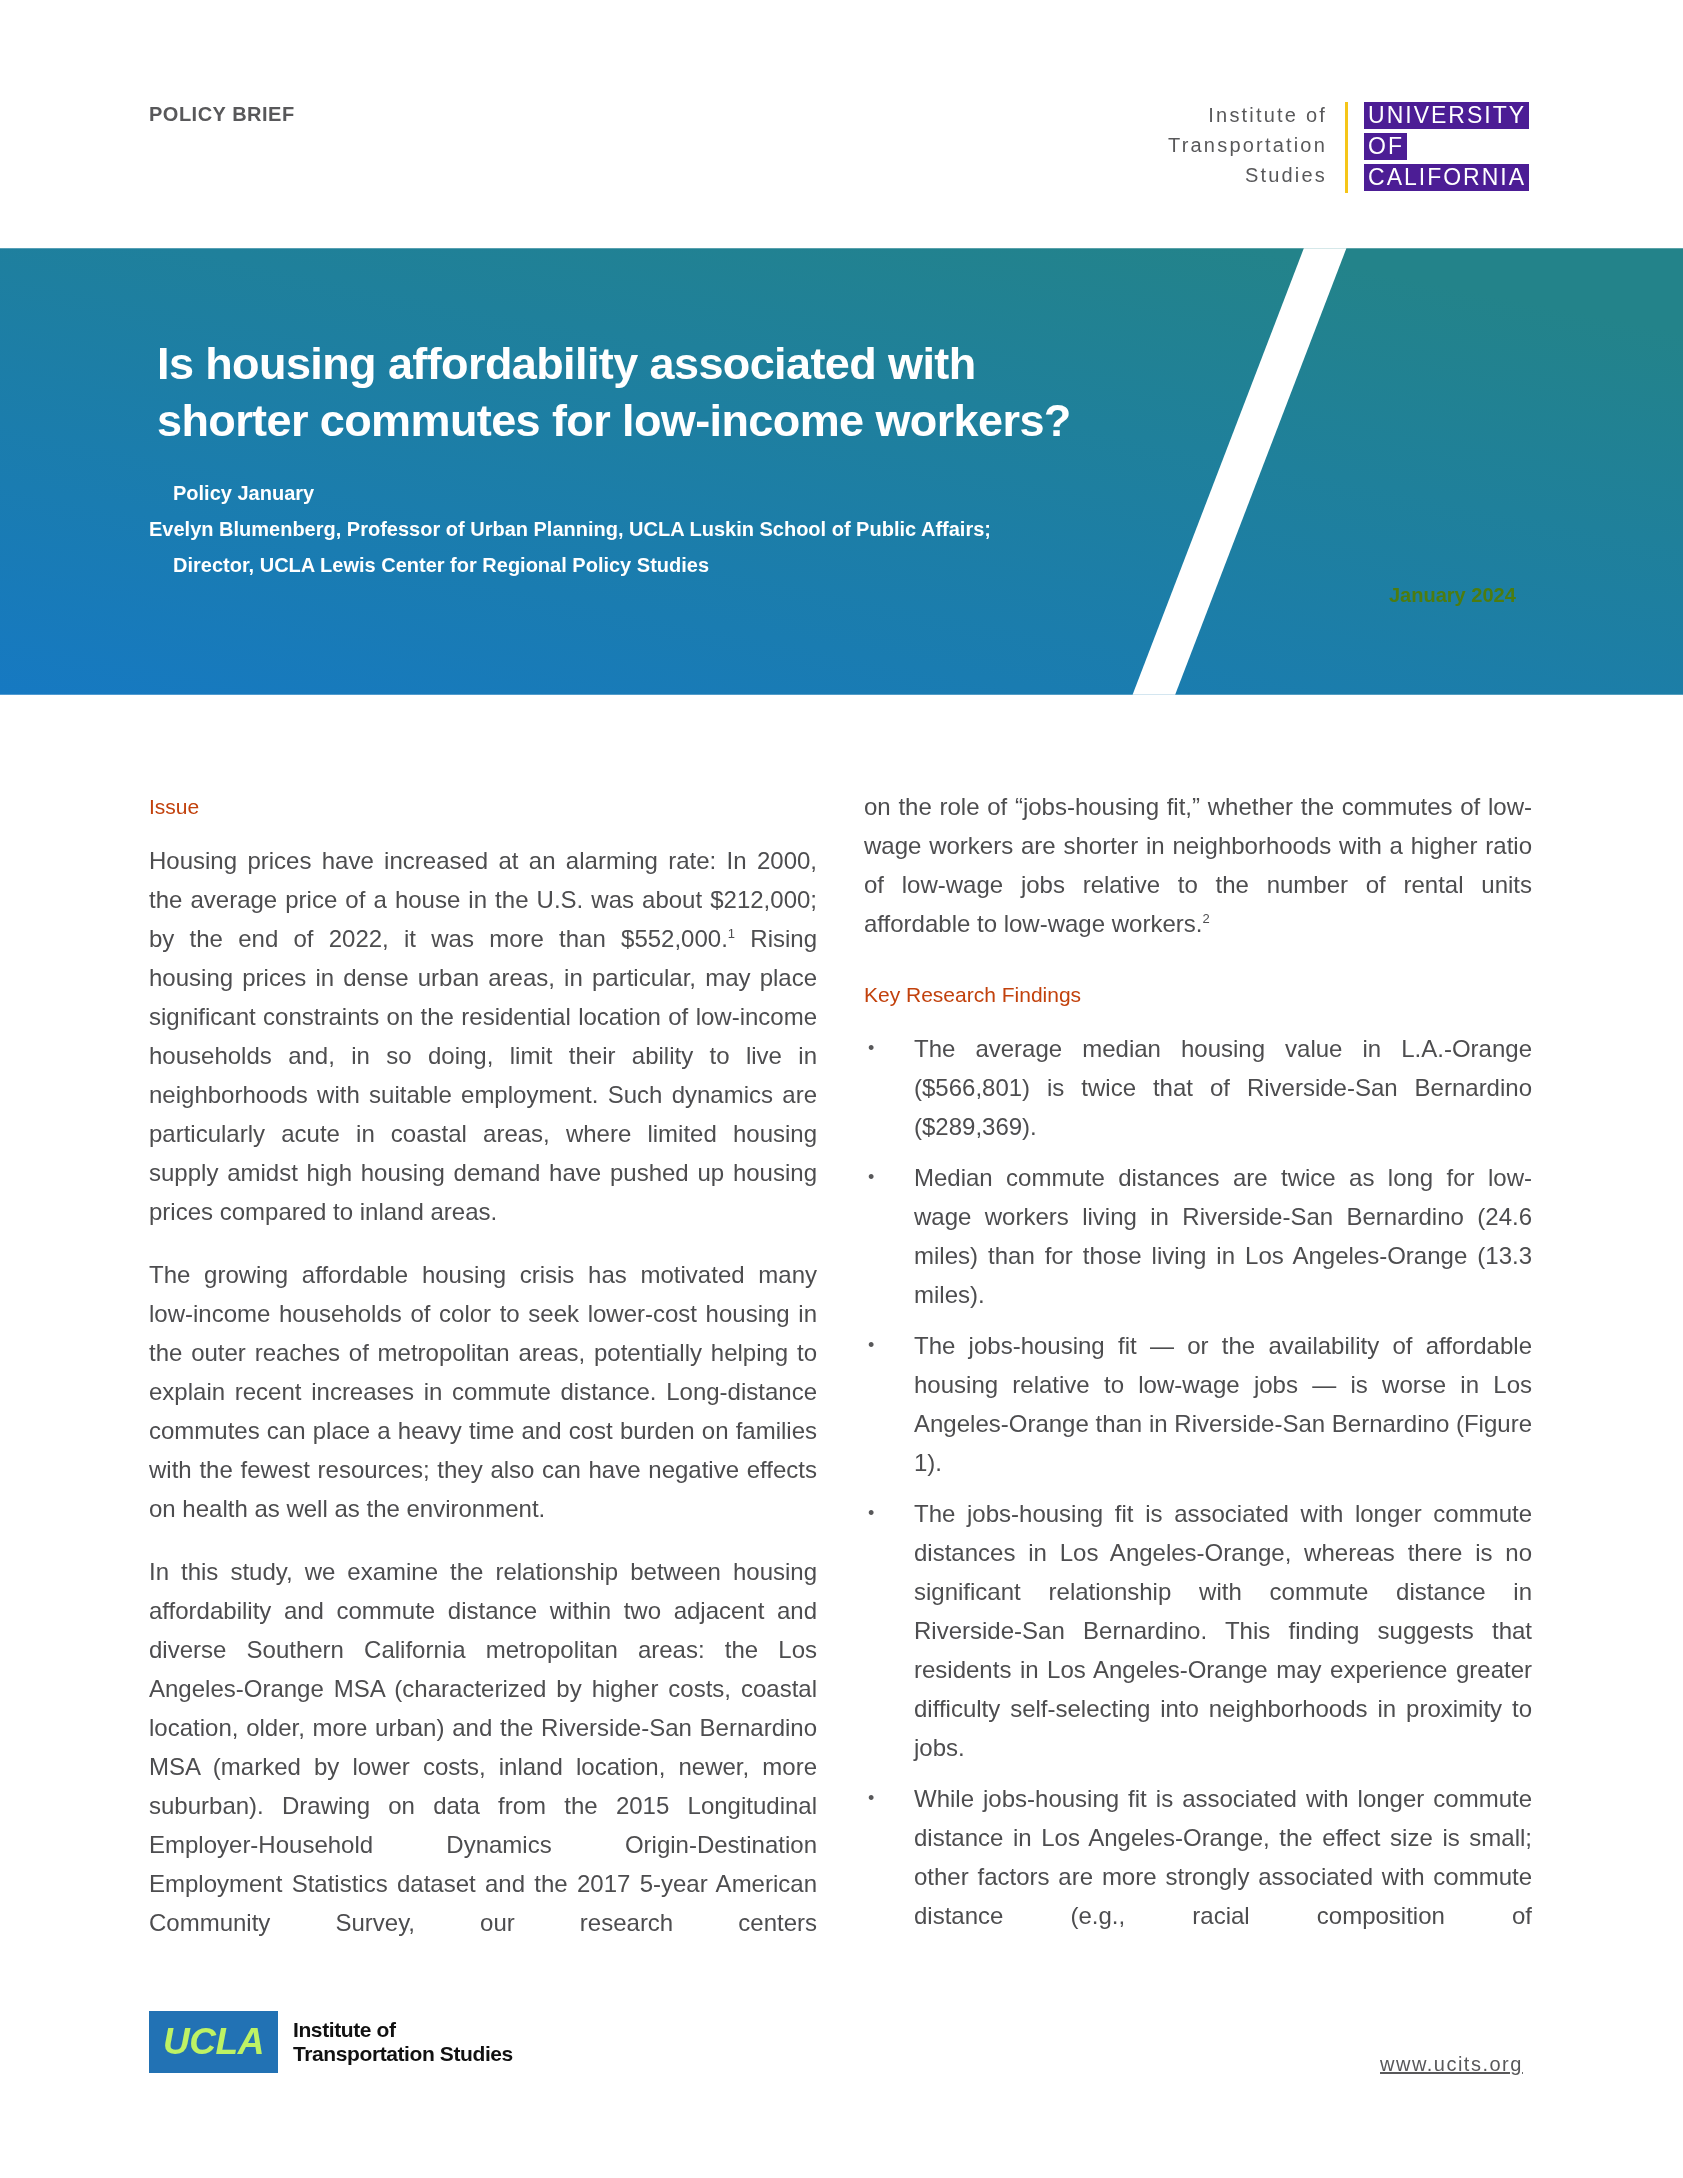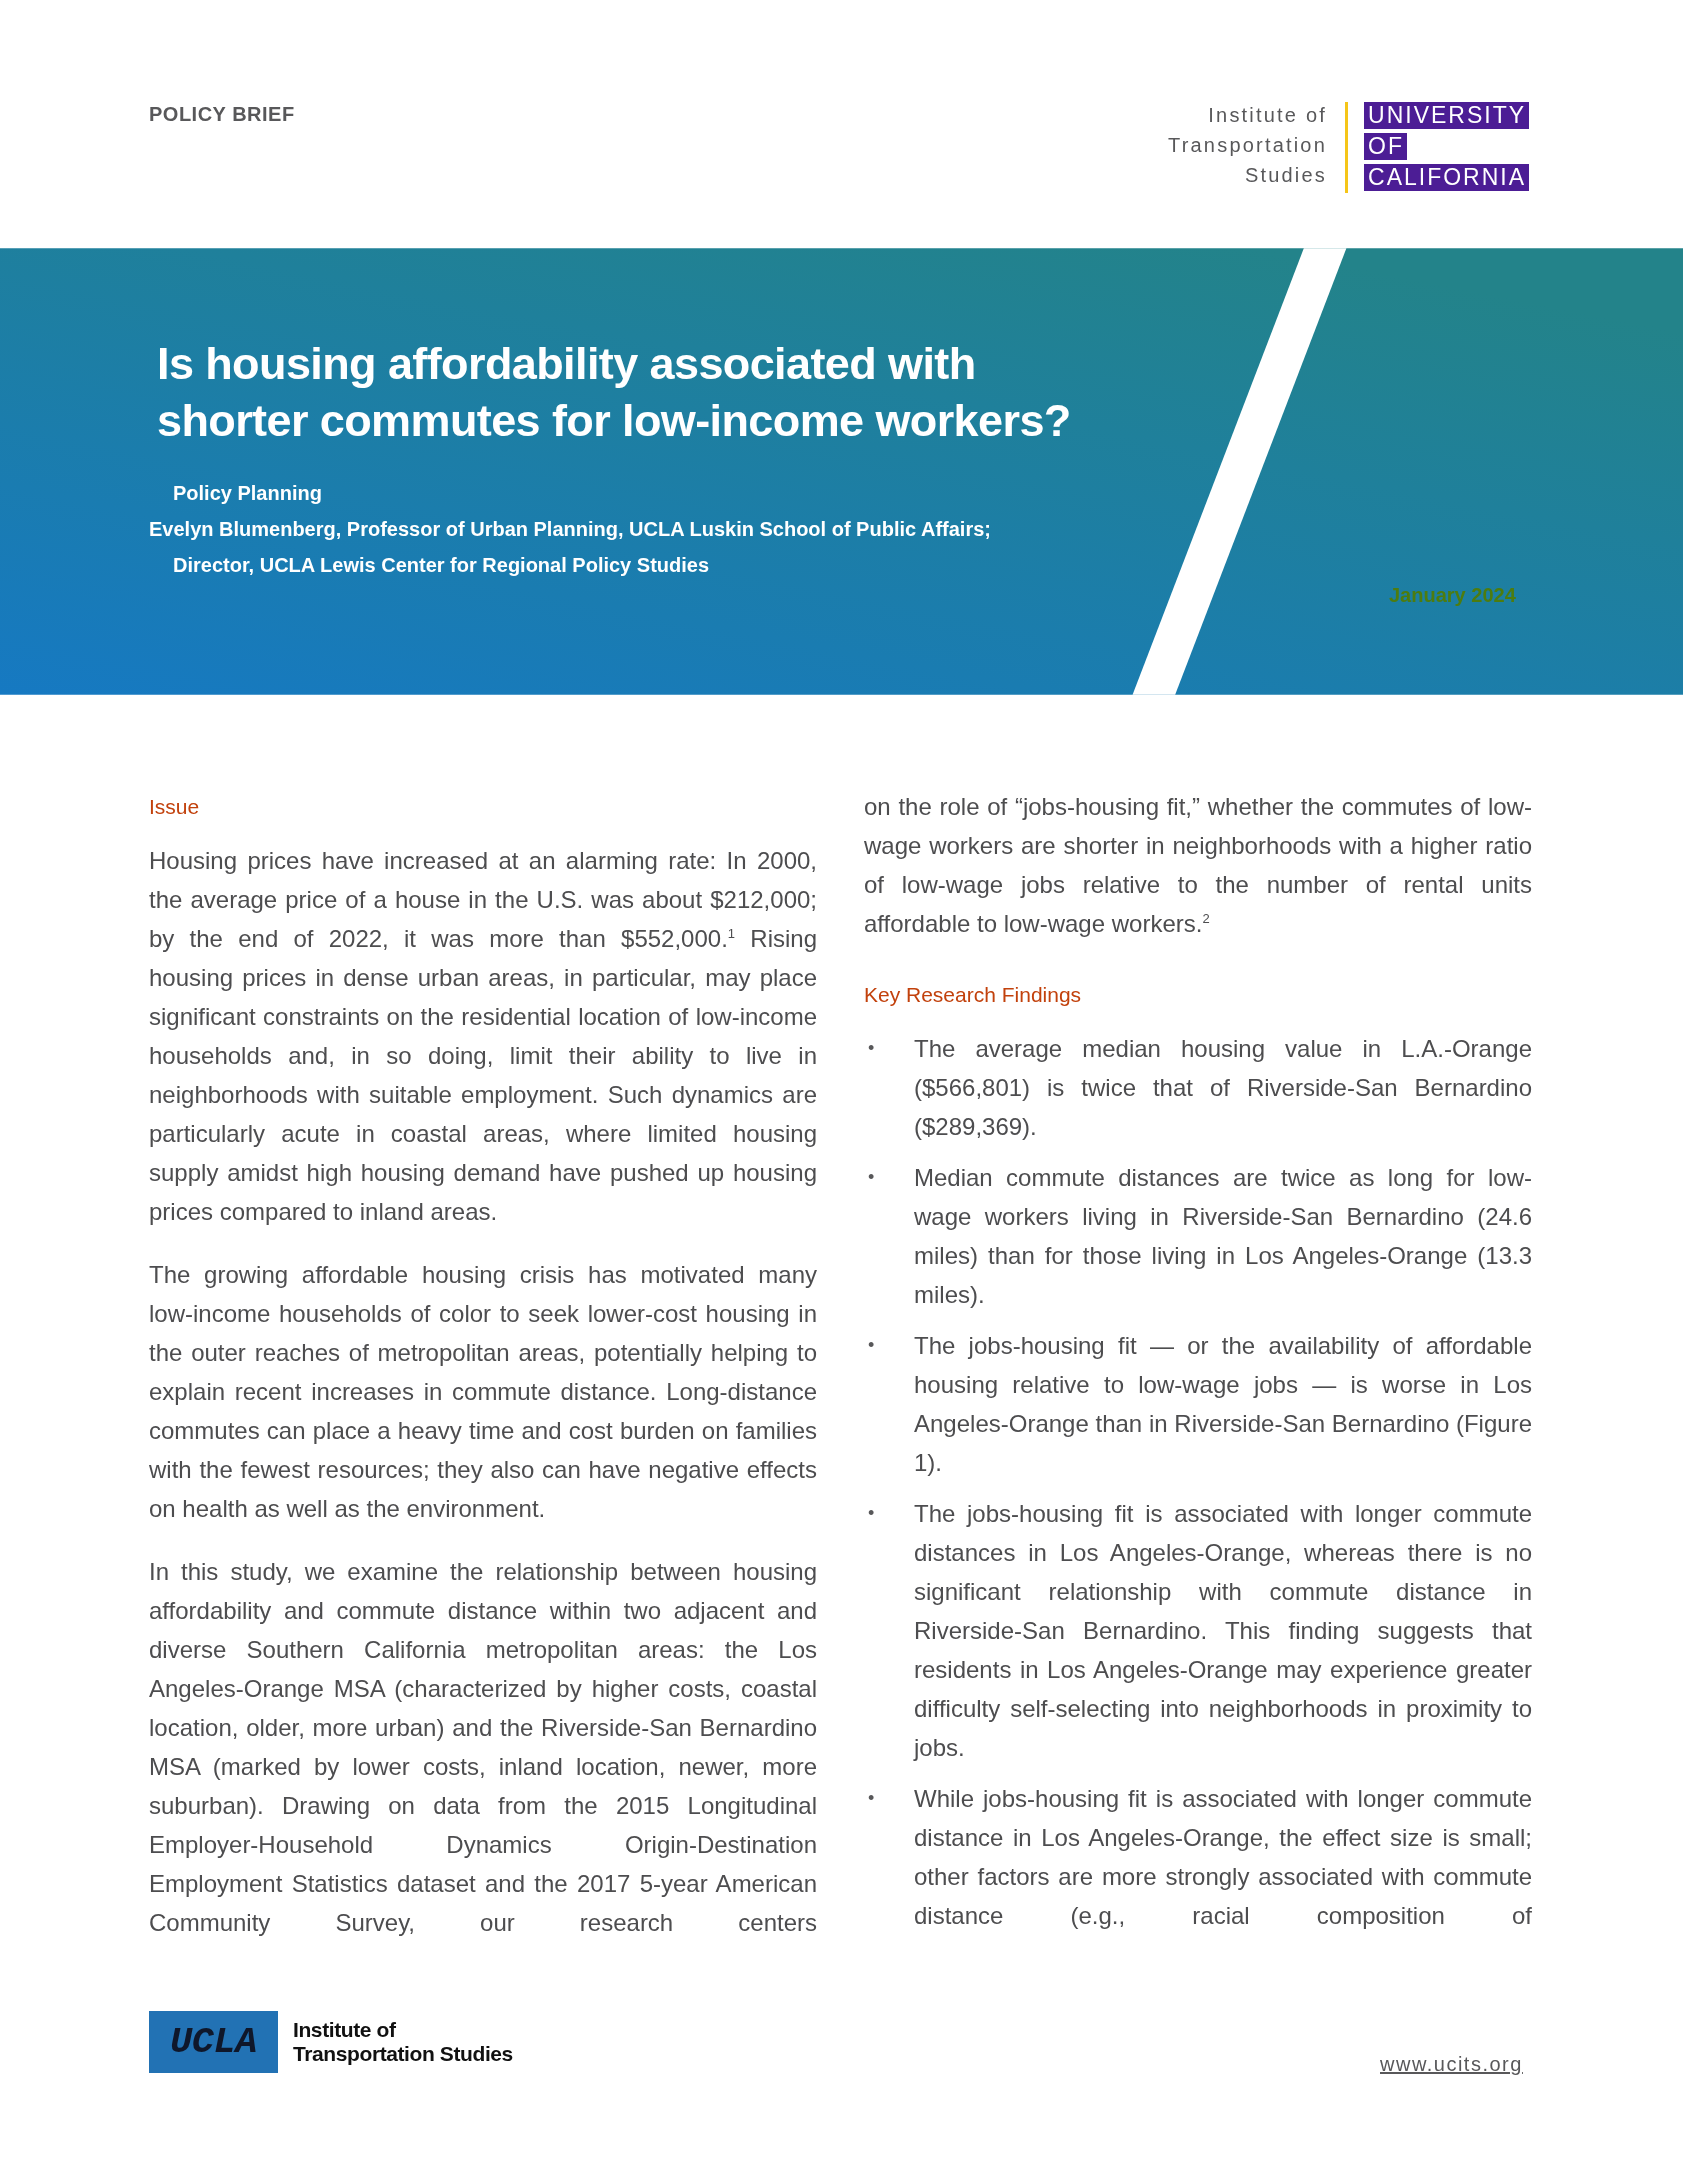--- a/index.html
+++ b/index.html
@@ -20,21 +20,21 @@
   .col p { margin: 0 0 24px 0; text-align: justify; text-align-last: left; }
   .col-left { left: 149px; top: 787px; }
   .col-right { left: 864px; top: 787px; }
   .h2 { font-size: 21px; font-weight: normal; color: #c2410c; margin: 0 0 14px 0; line-height: 40px; }
   .col-right .h2 { margin-top: 32px; }
   sup { font-size: 13px; vertical-align: 9px; line-height: 0; }
   ul.findings { list-style: none; margin: 0; padding: 0; }
   ul.findings li { position: relative; padding-left: 50px; margin-bottom: 12px; text-align: justify; text-align-last: left; }
   .bullet { position: absolute; left: 4px; top: 0; color: #58585a; font-size: 18px; }
   .footer-logo { position: absolute; left: 149px; top: 2011px; display: flex; align-items: center; }
-  .ucla-box { background: #2272b4; color: #0f172a; width: 129px; height: 62px; display: flex; align-items: center; justify-content: center; font-size: 37px; font-weight: bold; font-style: italic; letter-spacing: -0.5px; font-family: Liberation Mono, monospace; }
+  .ucla-box { background: #2272b4; color: #bef264; width: 129px; height: 62px; display: flex; align-items: center; justify-content: center; font-size: 37px; font-weight: bold; font-style: italic; letter-spacing: -0.5px; }
   .footer-its { margin-left: 15px; font-size: 21px; line-height: 24px; font-weight: bold; color: #111; letter-spacing: -0.4px; }
   .website { position: absolute; left: 1380px; top: 2053px; font-size: 20px; color: #58585a; letter-spacing: 1.5px; text-decoration: underline; }
 </style>
 </head>
 <body>
 
 <div class="policy-brief">POLICY BRIEF</div>
 
 <div class="uc-logo">
   <div class="its-text">
@@ -63,21 +63,21 @@
   </svg>
 </div>
 
 <h1 class="title">
   <span>Is housing affordability associated with</span><br>
   <span>shorter commutes for low-income workers?</span>
 </h1>
 
 <div class="authors">
   <div>
-    <span class="cont">Policy Planning</span>
+    <span class="cont">Policy January</span>
   </div>
   <div>
     <span>Evelyn Blumenberg, Professor of Urban Planning, UCLA Luskin School of Public Affairs;</span>
     <span class="cont">Director, UCLA Lewis Center for Regional Policy Studies</span>
   </div>
 </div>
 
 <div class="date">January 2024</div>
 
 <div class="col col-left">

